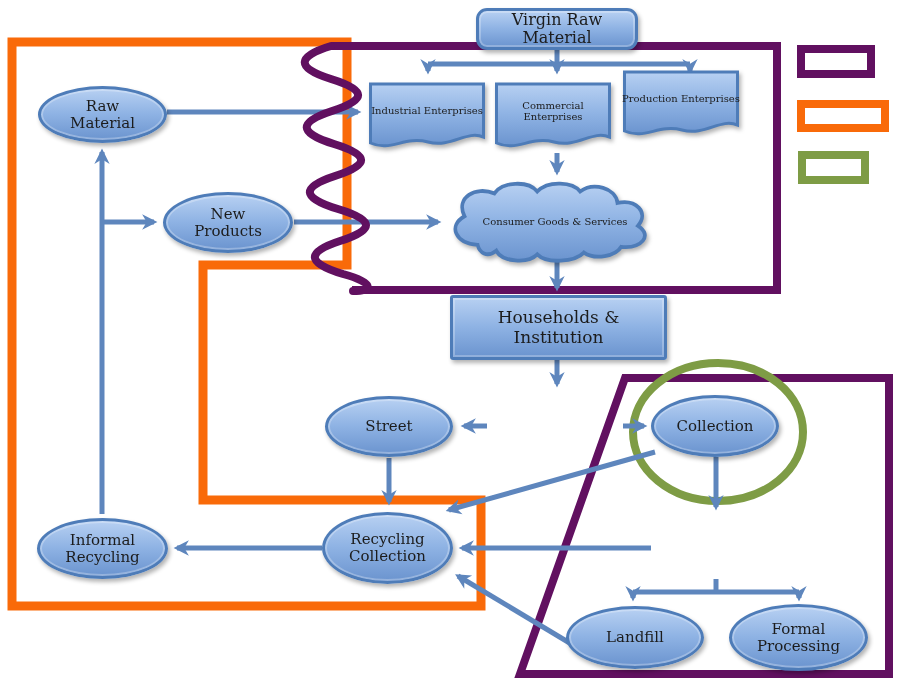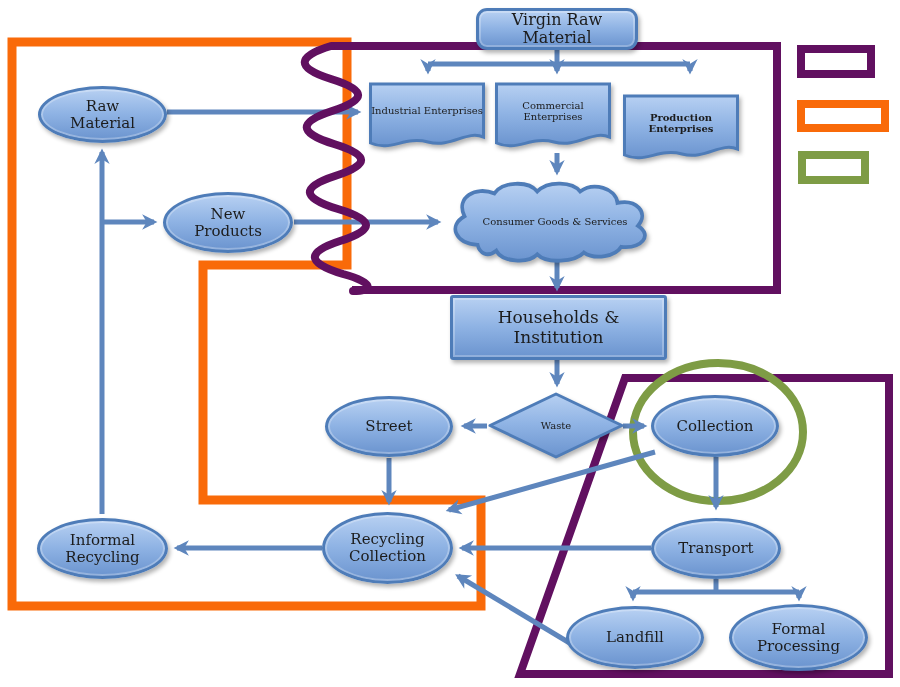--- a/index.html
+++ b/index.html
@@ -130,46 +130,40 @@
     <span class="lbl doc-lbl">Industrial Enterprises</span>
   </div>
 
   <div class="shapebox" style="left:494px;top:81px;width:118px;height:72px;">
     <svg viewBox="0 0 118 72" preserveAspectRatio="none">
       <path d="M2.5,3 H115.5 V56 C98,49 84,67 60,61 C36,55 23,71 2.5,62 Z" fill="url(#gradBlue)" stroke="#4e7cb8" stroke-width="3"></path>
     </svg>
     <span class="lbl doc-lbl">Commercial Enterprises</span>
   </div>
 
-  <div class="shapebox" style="left:622px;top:93px;width:118px;height:72px;font-weight:bold;">
+  <div class="shapebox" style="left:622px;top:69px;width:118px;height:72px;">
     <svg viewBox="0 0 118 72" preserveAspectRatio="none">
       <path d="M2.5,3 H115.5 V56 C98,49 84,67 60,61 C36,55 23,71 2.5,62 Z" fill="url(#gradBlue)" stroke="#4e7cb8" stroke-width="3"></path>
     </svg>
     <span class="lbl doc-lbl">Production Enterprises</span>
   </div>
 
   <div class="shapebox" style="left:444px;top:180px;width:222px;height:84px;">
     <svg viewBox="0 0 238 88" preserveAspectRatio="none">
       <path d="M36,68 C12,66 4,48 22,38 C12,18 34,6 54,14 C62,2 90,0 100,12 C112,0 138,2 146,12
                C160,2 184,8 186,24 C206,20 220,34 208,48 C224,58 212,72 190,70 C184,80 162,84 150,76
                C140,86 110,88 100,78 C90,88 62,86 56,74 C46,82 38,76 36,68 Z" fill="url(#gradBlue)" stroke="#4e7cb8" stroke-width="4"></path>
     </svg>
     <span class="lbl" style="max-width:170px;margin:0 auto;">Consumer Goods &amp; Services</span>
   </div>
 
   <div class="node rect plain-rect" style="left:450px;top:295px;width:217px;height:65px;">
     <span>Households &amp; Institution</span>
   </div>
 
-  <div class="shapebox" style="left:487px;top:392px;width:138px;height:67px;">
-    <svg viewBox="0 0 138 67" preserveAspectRatio="none">
-      <polygon points="69,2 135,33.5 69,65 3,33.5" fill="url(#gradBlue)" stroke="#4e7cb8" stroke-width="3" stroke-linejoin="round"></polygon>
-    </svg>
-    <span class="lbl">Waste</span>
-  </div>
 
   <div class="node ellipse" style="left:38px;top:86px;width:129px;height:57px;">
     <span class="lbl-narrow">Raw Material</span>
   </div>
 
   <div class="node ellipse" style="left:163px;top:192px;width:130px;height:61px;">
     <span class="lbl-narrow">New Products</span>
   </div>
 
   <div class="node ellipse" style="left:325px;top:396px;width:128px;height:61px;">
@@ -181,23 +175,20 @@
   </div>
 
   <div class="node ellipse" style="left:651px;top:395px;width:128px;height:62px;">
     <span>Collection</span>
   </div>
 
   <div class="node ellipse" style="left:322px;top:512px;width:131px;height:72px;">
     <span class="lbl-narrow">Recycling Collection</span>
   </div>
 
-  <div class="node ellipse" style="left:651px;top:518px;width:130px;height:61px;">
-    <span>Transport</span>
-  </div>
 
   <div class="node ellipse" style="left:566px;top:606px;width:138px;height:63px;">
     <span>Landfill</span>
   </div>
 
   <div class="node ellipse" style="left:729px;top:604px;width:139px;height:67px;">
     <span class="lbl-narrow">Formal Processing</span>
   </div>
 
 </div>

